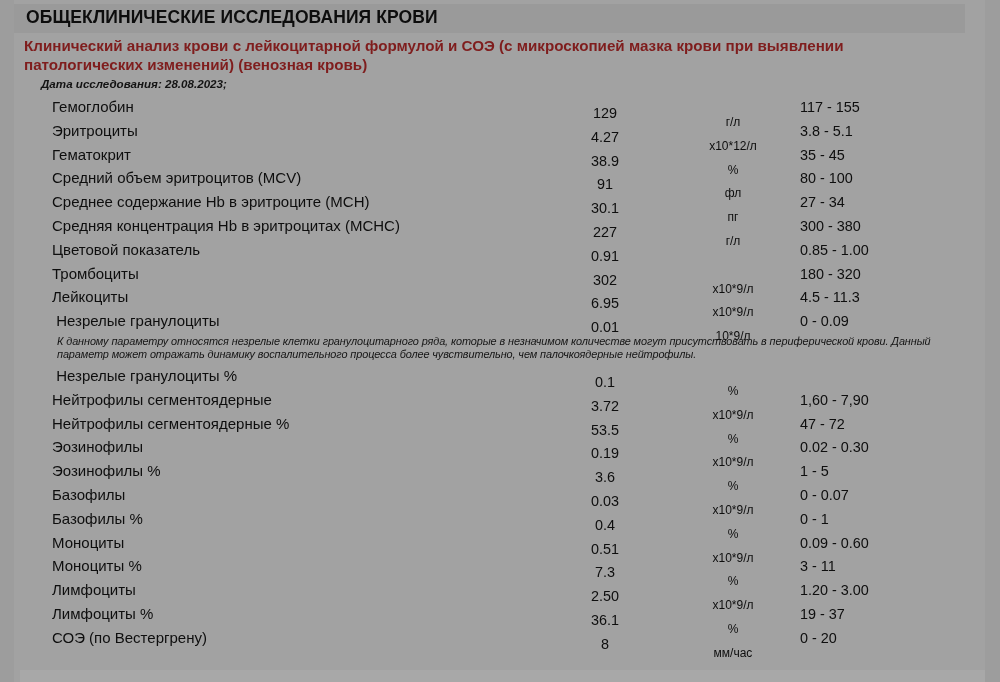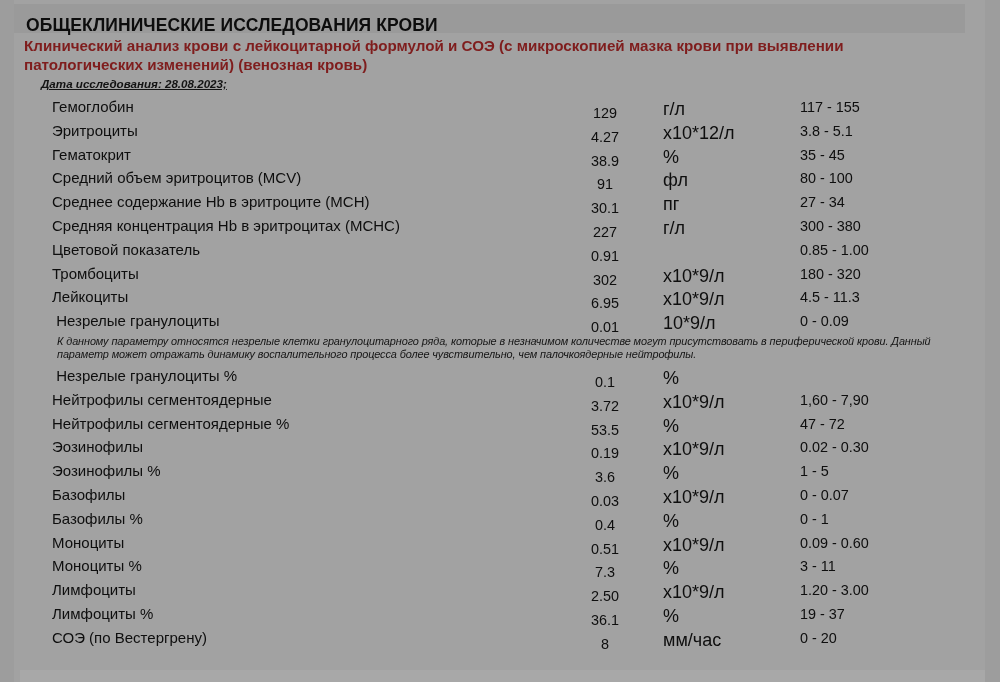--- a/index.html
+++ b/index.html
@@ -39,21 +39,20 @@
 
   .section-title {
     position: absolute;
     left: 26px;
     top: 7px;
     font-size: 17.5px;
     font-weight: bold;
     letter-spacing: 0.1px;
     white-space: nowrap;
     color: #0d0d0d;
-    margin-top: 8px;
   }
 
   .doc-title {
     position: absolute;
     left: 24px;
     top: 36px;
     width: 940px;
     font-size: 15.2px;
     font-weight: bold;
     line-height: 19px;
@@ -61,21 +60,20 @@
   }
 
   .study-date {
     position: absolute;
     left: 41px;
     top: 77px;
     font-size: 11.6px;
     font-weight: bold;
     font-style: italic;
     color: #131313;
-    text-decoration: underline;
   }
 
   
   .results {
     position: absolute;
     left: 0;
     top: 96px;
     width: 1000px;
   }
 
@@ -100,22 +98,23 @@
     top: 9px;
     text-align: center;
     font-size: 14.4px;
     color: #0e0e0e;
   }
 
   .row .unit {
     position: absolute;
     left: 663px;
     width: 140px;
-    top: 3px;
-    font-size: 18px;
+    top: 19px;
+    text-align: center;
+    font-size: 12px;
     color: #0e0e0e;
   }
 
   .row .ref {
     position: absolute;
     left: 800px;
     width: 160px;
     top: 3px;
     font-size: 14.4px;
     color: #0e0e0e;

